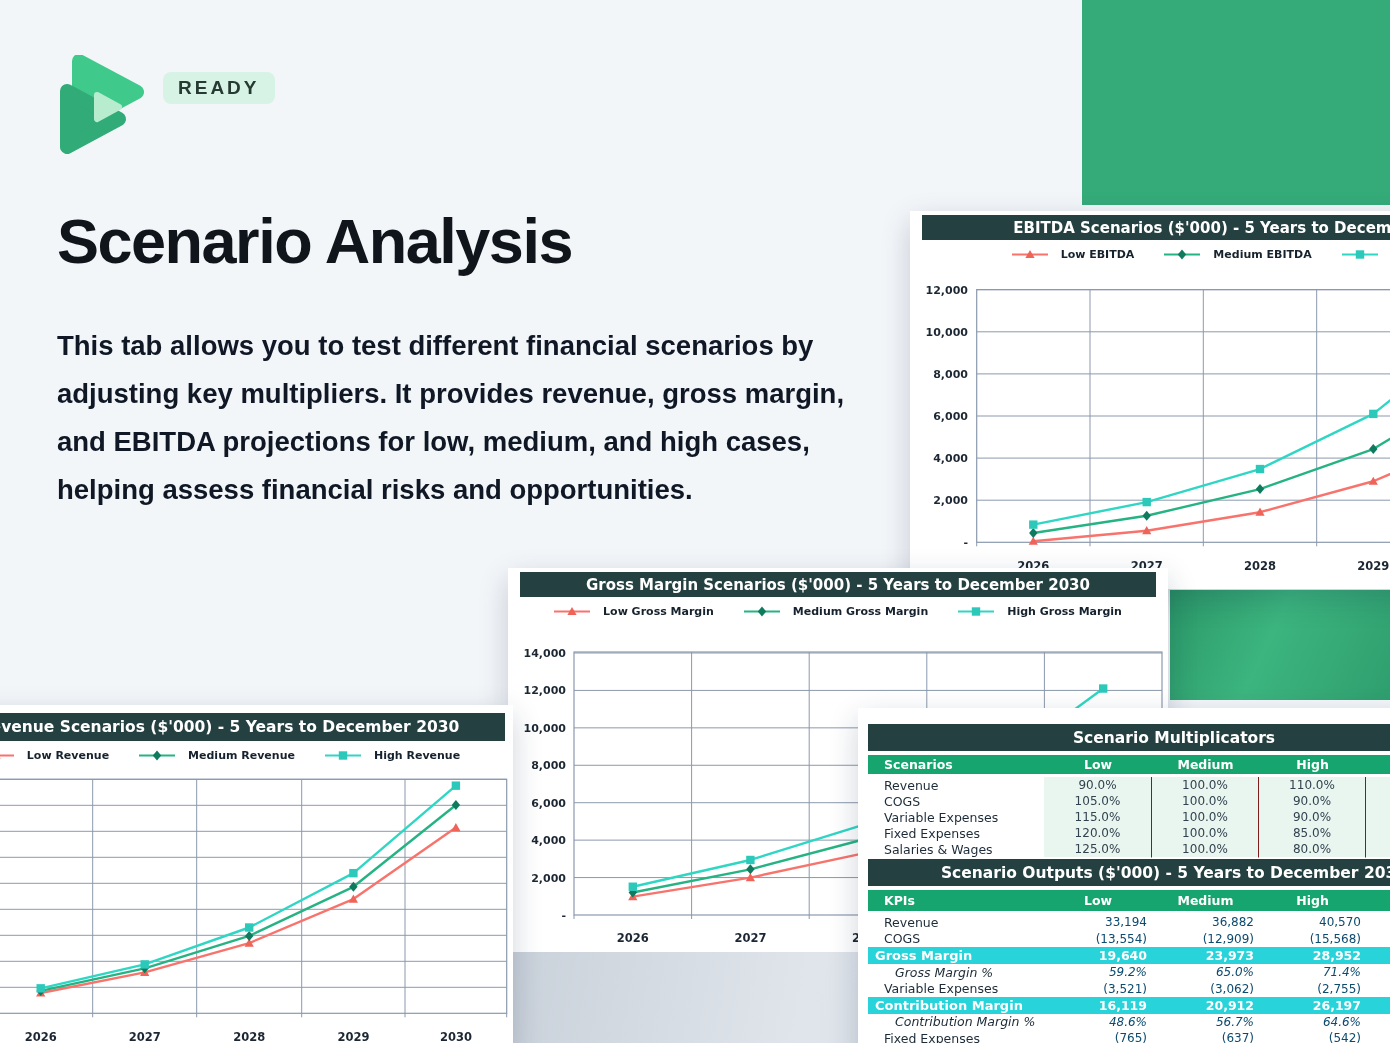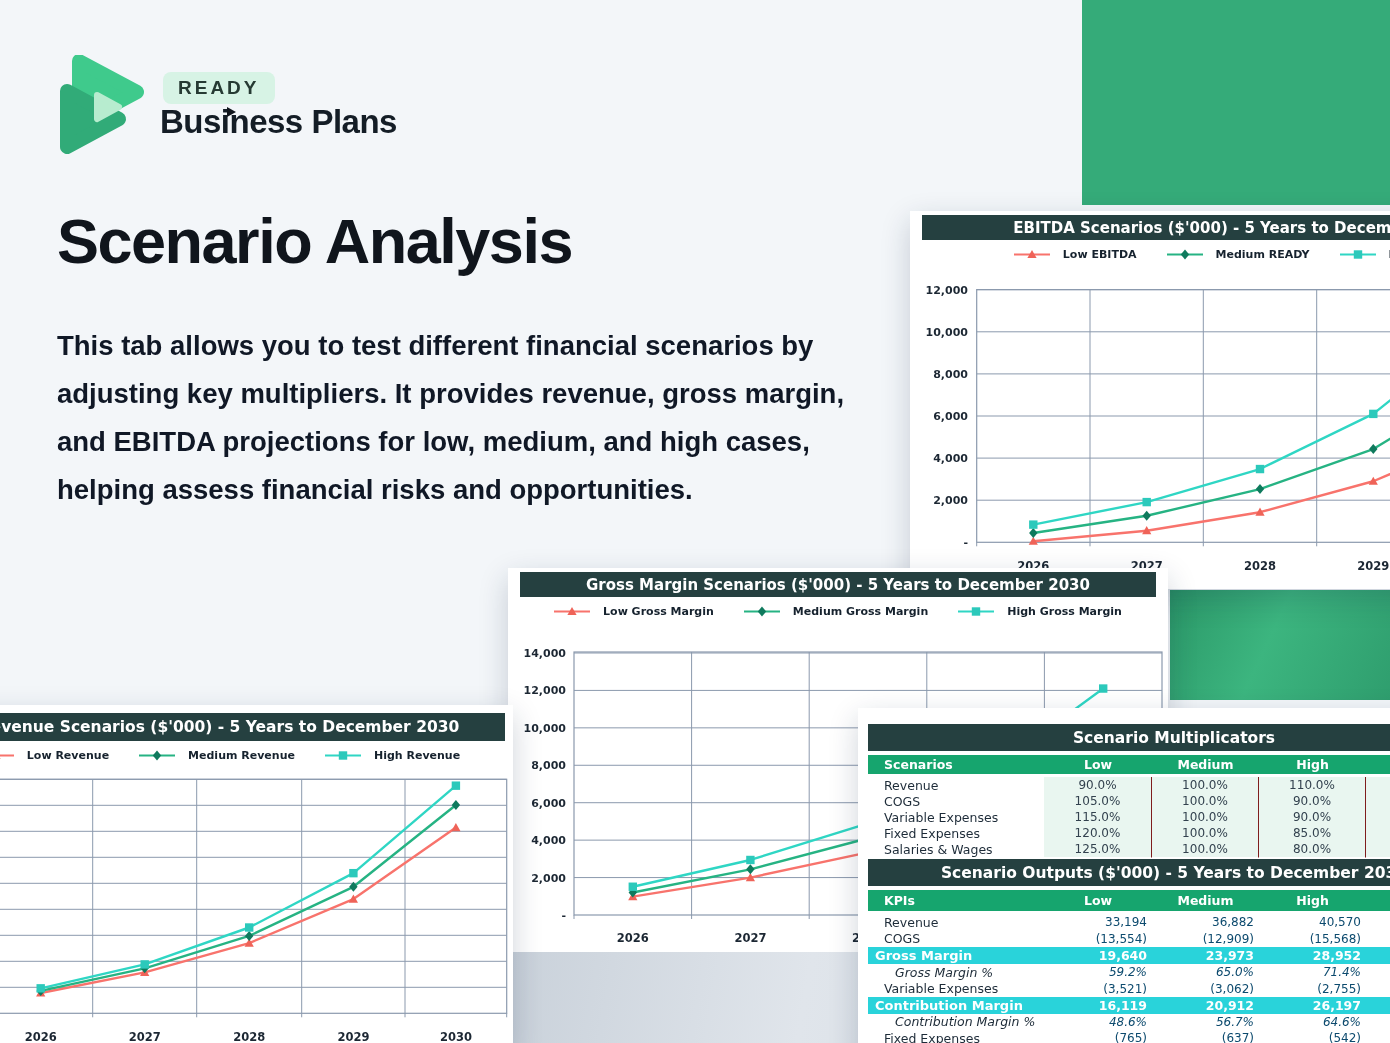--- a/index.html
+++ b/index.html
@@ -82,45 +82,41 @@
 
   <div class="logo-wrap">
     <svg width="110" height="110" viewBox="0 0 110 110">
       <g stroke-linejoin="round">
         <path d="M24 6 L82 37 L24 68 Z" fill="#3fca8c" stroke="#3fca8c" stroke-width="14"></path>
         <path d="M12 36 L64 64 L12 92 Z" fill="#31ab78" stroke="#31ab78" stroke-width="14"></path>
         <path d="M42 40 L64 52 L42 64 Z" fill="#b7eccf" stroke="#b7eccf" stroke-width="6"></path>
       </g>
     </svg>
     <div class="badge">READY</div>
-    <div class="brand">
-      <span>Business Plans</span>
-      <span class="play-dot"></span>
-    </div>
   </div>
 
   <div class="hero-title">Scenario Analysis</div>
   <div class="hero-desc">This tab allows you to test different financial scenarios by adjusting key multipliers. It provides revenue, gross margin, and EBITDA projections for low, medium, and high cases, helping assess financial risks and opportunities.</div>
 
   <section class="panel panel-ebitda">
     <div class="titlebar">EBITDA Scenarios ($'000) - 5 Years to December 2030</div>
     <div class="chart-legend" id="legend-2">
         <span class="leg-item">
           <svg width="36" height="11">
             <line x1="0" y1="5.5" x2="36" y2="5.5" stroke="#f8736c" stroke-width="2.2"></line>
             <path d="M18,0.9000000000000004 L22.6,9.1 L13.4,9.1 Z" fill="#ef6358"></path>
           </svg>
           <span>Low EBITDA</span>
         </span>
         <span class="leg-item">
           <svg width="36" height="11">
             <line x1="0" y1="5.5" x2="36" y2="5.5" stroke="#26b383" stroke-width="2.2"></line>
             <path d="M18,0.5 L22.2,5.5 L18,10.5 L13.8,5.5 Z" fill="#0f7a5d"></path>
           </svg>
-          <span>Medium READY</span>
+          <span>Medium EBITDA</span>
         </span>
         <span class="leg-item">
           <svg width="36" height="11">
             <line x1="0" y1="5.5" x2="36" y2="5.5" stroke="#2fd6c4" stroke-width="2.2"></line>
             <rect x="13.8" y="1.2999999999999998" width="8.4" height="8.4" fill="#2cc9bb"></rect>
           </svg>
           <span>High EBITDA</span>
         </span>
       </div>
     <svg class="chart-svg" id="chart-2" width="660" height="378">

